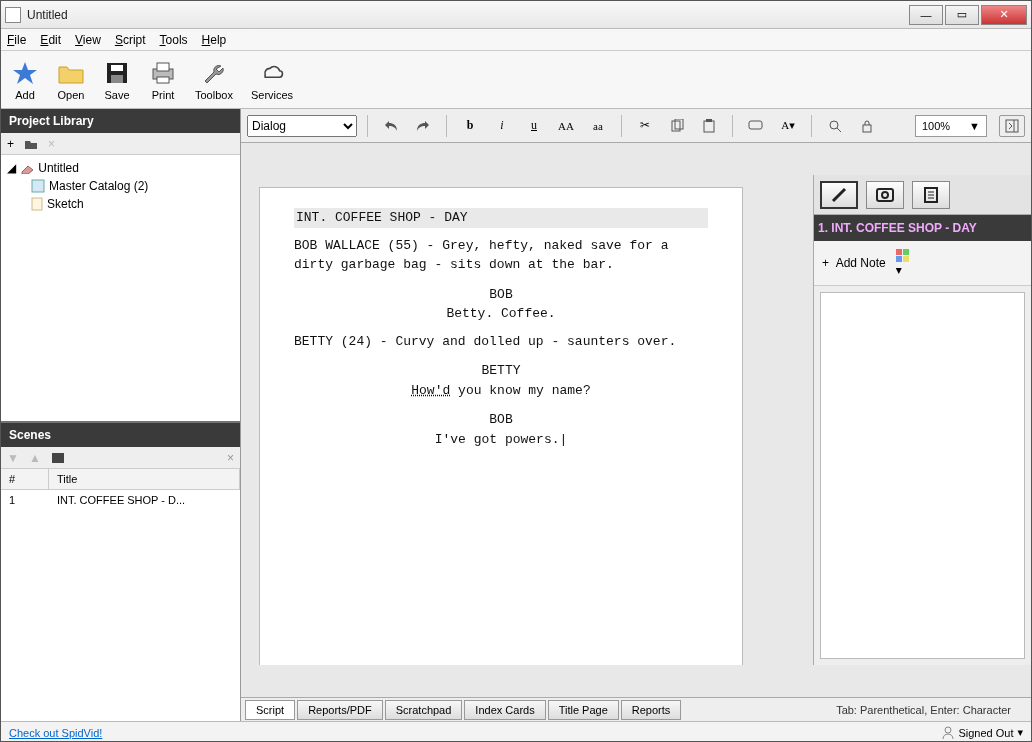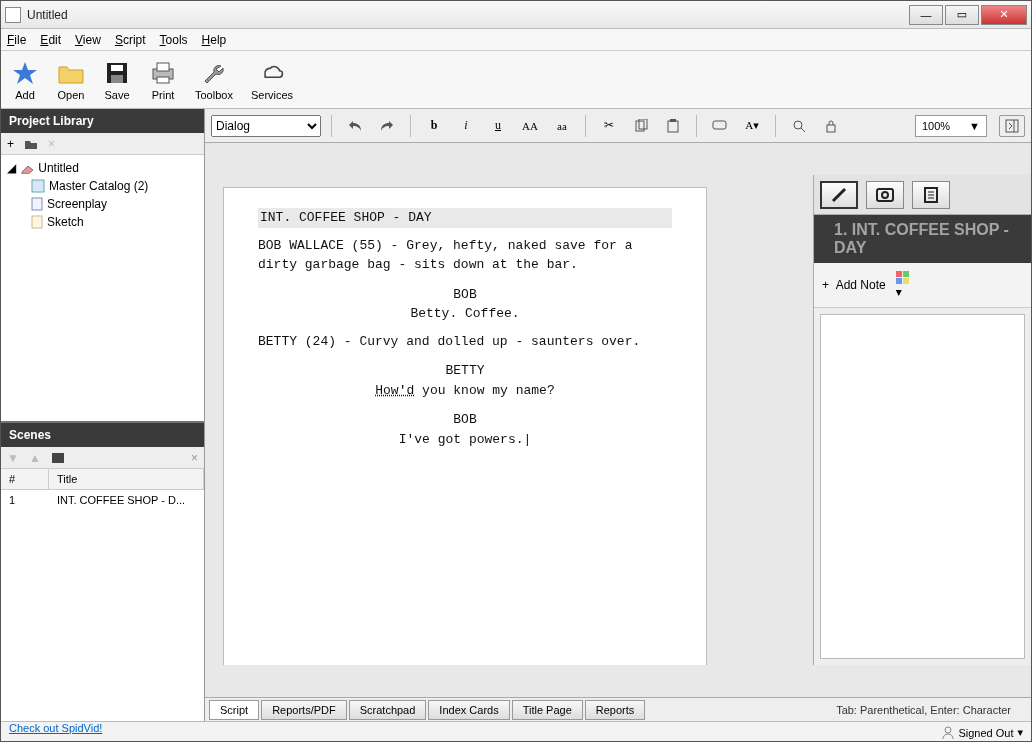--- a/index.html
+++ b/index.html
@@ -10,21 +10,21 @@
 .winbtns { display:flex; }
 .winbtn { width:34px; height:20px; border:1px solid #888; margin-left:2px; display:flex; align-items:center; justify-content:center; background:linear-gradient(#f5f5f5,#ddd); font-size:11px;}
 .winbtn.close { background: linear-gradient(#e88,#c33); color:#fff; width:46px;}
 .menubar { height:22px; display:flex; align-items:center; padding:0 6px; border-bottom:1px solid #ccc; background:#f7f7f7;}
 .menubar span { margin-right:14px; cursor:default;}
 .menubar span u { text-decoration: underline; }
 .toolbar { height:58px; border-bottom:1px solid #bbb; display:flex; align-items:center; padding:4px 10px; gap:18px; background:#f7f7f7;}
 .tool { display:flex; flex-direction:column; align-items:center; font-size:11px; gap:2px;}
 .tool .ico { width:28px; height:28px; display:flex; align-items:center; justify-content:center;}
 .main { display:flex; height: calc(742px - 28px - 22px - 58px - 22px); }
-.left { width:204px; border-right:1px solid #999; display:flex; flex-direction:column; background:#f3f3f3;}
+.left { width:240px; border-right:1px solid #999; display:flex; flex-direction:column; background:#f3f3f3;}
 .panel-header { background:#3a3a3a; color:#fff; font-weight:bold; padding:5px 8px; font-size:12px;}
 .panel-tools { height:22px; display:flex; align-items:center; gap:10px; padding:0 6px; border-bottom:1px solid #ccc; background:#eee;}
 .tree { flex:1; background:#fff; overflow:auto; padding:4px 2px; font-size:12px;}
 .tree-item { padding:2px 4px; display:flex; align-items:center; gap:4px;}
 .tree-item.child { padding-left:28px;}
 .scenes { height:300px; display:flex; flex-direction:column; border-top:2px solid #737373;}
 .scene-tools { height:22px; display:flex; align-items:center; gap:10px; padding:0 6px; border-bottom:1px solid #ccc; background:#eee; position:relative;}
 .scene-close{position:absolute; right:6px; color:#999;}
 .scene-table { flex:1; background:#fff;}
 .scene-head { display:flex; border-bottom:1px solid #ccc; background:#f3f3f3;}
@@ -44,28 +44,28 @@
 .page { width:484px; background:#fff; border:1px solid #bbb; min-height:560px; padding:20px 34px; font-family:"Courier New",monospace; font-size:13px; line-height:1.5; color:#111;}
 .slug { background:#e9e9e9; padding:0 2px;}
 .char { text-align:center; margin-top:10px;}
 .dialog { text-align:center; }
 .dialog .underline { text-decoration: underline dotted;}
 .action{margin-top:8px;}
 .right { width:218px; border-left:1px solid #aaa; background:#eee; display:flex; flex-direction:column;}
 .right-tabs { height:40px; display:flex; gap:8px; padding:6px; background:#e3e3e3; border-bottom:1px solid #aaa;}
 .rtab { width:38px; height:28px; border:1px solid #888; display:flex; align-items:center; justify-content:center; background:linear-gradient(#fdfdfd,#ddd);}
 .rtab.active{border:2px solid #333;}
-.scenebar { background:#3a3a3a; color:#a3a3a3; font-weight:bold; padding:6px 20px; font-size:16px;}
+.scenebar { background:#3a3a3a; color:#f0abfc; font-weight:bold; padding:6px 4px; font-size:12px;}
 .notebar { height:45px; display:flex; align-items:center; gap:10px; padding:0 8px; border-bottom:1px solid #ccc; background:#f3f3f3; font-size:12px;}
 .notes { flex:1; margin:6px; border:1px solid #bbb; background:#fff;}
 .bottom-tabs { height:24px; display:flex; align-items:center; padding:0 4px; gap:2px; border-top:1px solid #aaa; background:#eee;}
 .btab { padding:3px 10px; border:1px solid #999; background:linear-gradient(#f7f7f7,#ddd); font-size:11px;}
 .btab.active{background:#fff;}
 .hint{margin-left:auto; margin-right:16px; font-size:11px; color:#333;}
-.statusbar { height:22px; border-top:1px solid #bbb; display:flex; padding:0 8px; background:#f3f3f3; font-size:11px;}
+.statusbar { height:22px; border-top:1px solid #bbb; display:flex; align-items:center; padding:0 8px; background:#f3f3f3; font-size:11px;}
 .statusbar a { color:#0066cc;}
 .signed { margin-left:auto; display:flex; align-items:center; gap:4px;}
 svg{display:block;}
 .cursor-line::after{content:"|"; animation:blink 1s infinite;}
 @keyframes blink{50%{opacity:0;}}
 </style>
 </head>
 <body>
 
 <div class="titlebar">
@@ -165,28 +165,20 @@
           </span>
         <span>Untitled</span>
       </div>
       <div class="tree-item child">
         <span>
             <svg width="14" height="14">
               <rect x="1" y="1" width="12" height="12" fill="#d6e8f5" stroke="#6aa"></rect>
             </svg>
           </span>
         <span>Master Catalog (2)</span>
-      </div>
-      <div class="tree-item child">
-        <span>
-            <svg width="12" height="14">
-              <rect x="1" y="1" width="10" height="12" fill="#eef4fb" stroke="#88b"></rect>
-            </svg>
-          </span>
-        <span>Screenplay</span>
       </div>
       <div class="tree-item child">
         <span>
             <svg width="12" height="14">
               <rect x="1" y="1" width="10" height="12" fill="#fdf6e3" stroke="#cb8"></rect>
             </svg>
           </span>
         <span>Sketch</span>
       </div>
     </div>

